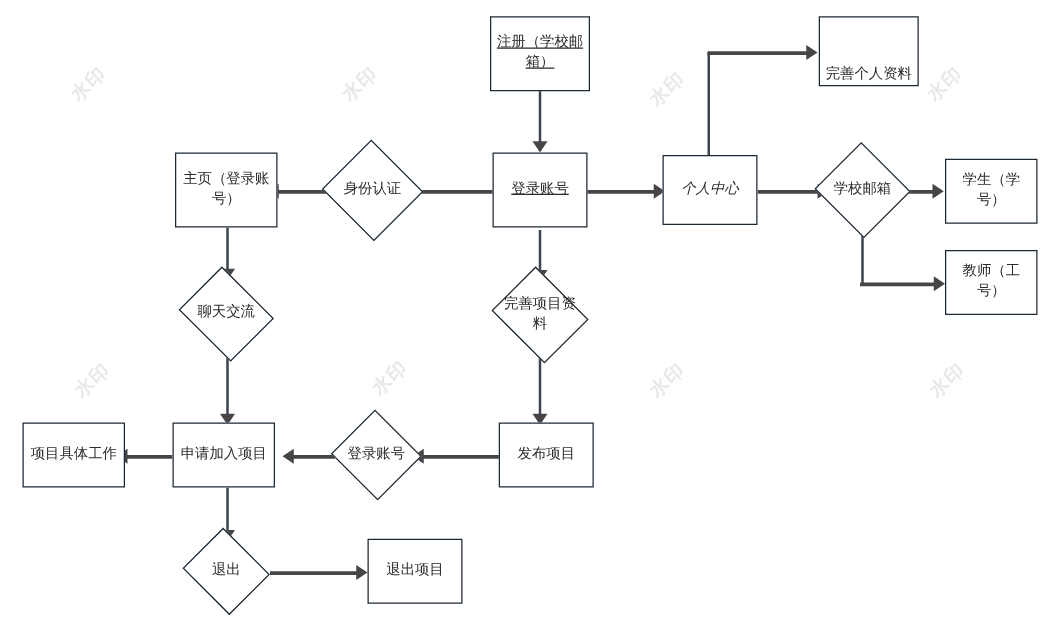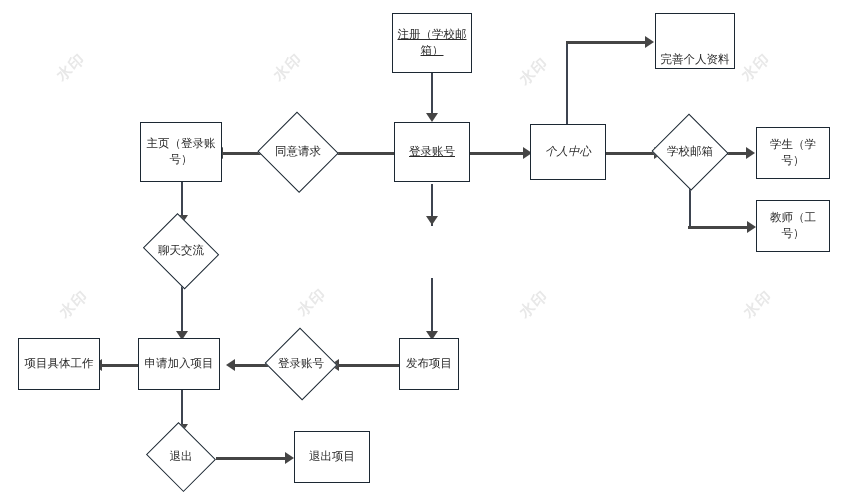--- a/index.html
+++ b/index.html
@@ -111,21 +111,21 @@
   <div class="node box" style="left:392px;top:13px;width:80px;height:60px;text-decoration:underline;">
     <span class="lbl">注册（学校邮箱）</span>
   </div>
 
   <div class="node box" style="left:394px;top:122px;width:76px;height:60px;text-decoration:underline;">
     <span class="lbl">登录账号</span>
   </div>
 
   <div class="node dia" style="left:258px;top:114px;width:80px;height:76px;">
     <div class="shape"></div>
-    <span class="lbl">同意请求</span>
+    <span class="lbl">身份认证</span>
   </div>
 
   <div class="node box" style="left:140px;top:122px;width:82px;height:60px;">
     <span class="lbl">主页（登录账号）</span>
   </div>
 
   <div class="node box" style="left:530px;top:124px;width:76px;height:56px;font-style:italic;">
     <span class="lbl">个人中心</span>
   </div>
 
@@ -144,35 +144,39 @@
 
   <div class="node box" style="left:756px;top:200px;width:74px;height:52px;">
     <span class="lbl">教师（工号）</span>
   </div>
 
   <div class="node dia" style="left:141px;top:218px;width:80px;height:66px;">
     <div class="shape"></div>
     <span class="lbl">聊天交流</span>
   </div>
 
+  <div class="node dia" style="left:391px;top:218px;width:82px;height:68px;">
+    <div class="shape"></div>
+    <span class="lbl">完善项目资料</span>
+  </div>
 
   <div class="node box" style="left:18px;top:338px;width:82px;height:52px;">
     <span class="lbl">项目具体工作</span>
   </div>
 
   <div class="node box" style="left:138px;top:338px;width:82px;height:52px;">
     <span class="lbl">申请加入项目</span>
   </div>
 
   <div class="node dia" style="left:265px;top:330px;width:72px;height:68px;">
     <div class="shape"></div>
     <span class="lbl">登录账号</span>
   </div>
 
-  <div class="node box" style="left:399px;top:338px;width:60px;height:52px;">
+  <div class="node box" style="left:399px;top:338px;width:76px;height:52px;">
     <span class="lbl">发布项目</span>
   </div>
 
   <div class="node dia" style="left:145px;top:426px;width:72px;height:62px;">
     <div class="shape"></div>
     <span class="lbl">退出</span>
   </div>
 
   <div class="node box" style="left:294px;top:431px;width:76px;height:52px;">
     <span class="lbl">退出项目</span>

